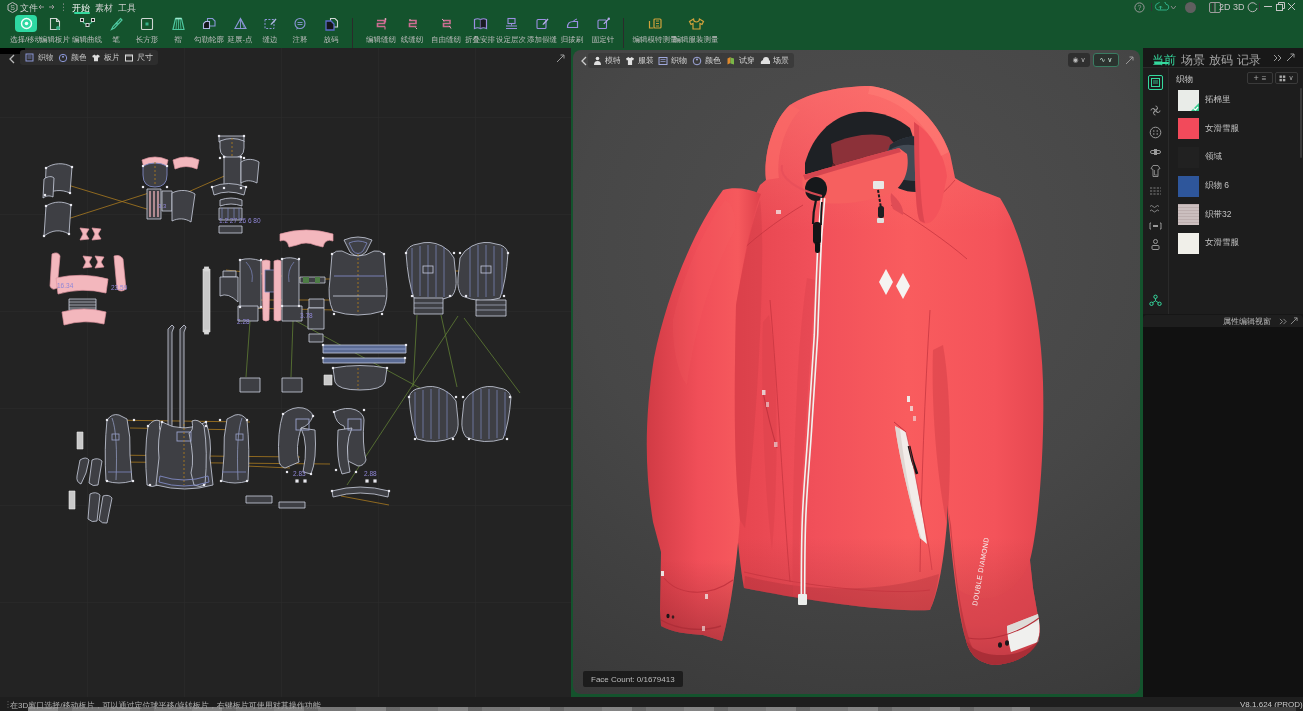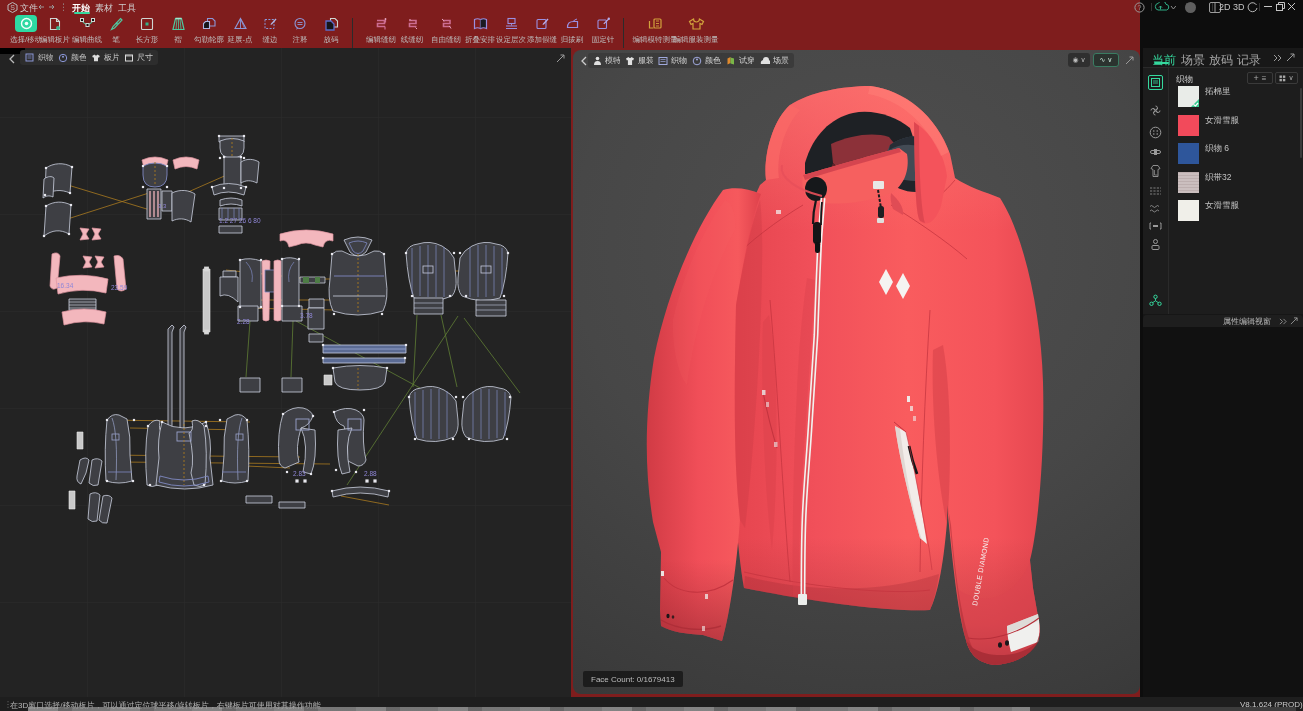--- a/index.html
+++ b/index.html
@@ -1,18 +1,18 @@
 <!DOCTYPE html>
 <html><head>
 <meta charset="utf-8">
 <style>
 html,body{margin:0;padding:0;width:1303px;height:711px;overflow:hidden;background:#0d0d0d;font-family:"Liberation Sans",sans-serif;}
 *{box-sizing:border-box;}
 .abs{position:absolute;}
-#app{position:relative;width:1140px;height:711px;background:#7f1d1d;}
+#app{position:relative;width:1303px;height:711px;background:#14532d;}
 
 #menubar{position:absolute;left:0;top:0;width:1303px;height:14px;color:#cfcfcf;font-size:9px;}
 #menubar .mi{position:absolute;top:2px;}
 #title{position:absolute;left:0;top:2px;width:1260px;text-align:center;color:#c8c8c8;font-size:9px;}
 
 #toolbar{position:absolute;left:0;top:14px;width:1303px;height:33px;}
 .tool{position:absolute;top:1px;width:44px;text-align:center;}
 .tool .ic{width:22px;height:17px;margin:0 auto;display:flex;align-items:center;justify-content:center;}
 .tool .lb{font-size:7.5px;color:#bdbdbd;margin-top:2.5px;white-space:nowrap;}
 .selbg{background:#2ed9a2;border-radius:4px;width:22px;height:17px;}
@@ -22,40 +22,40 @@
 #pright{position:absolute;left:1143px;top:48px;width:160px;height:649px;background:#161616;}
 
 .btn2d{position:absolute;top:2px;height:15px;background:#2d2d2d;border-radius:3px;color:#c9c9c9;font-size:8px;display:flex;align-items:center;padding:0 5px;gap:3px;}
 
 .btn3d{position:absolute;top:3px;height:15px;background:#3b3b3b;border-radius:3px;color:#d6d6d6;font-size:8px;display:flex;align-items:center;padding:0 5px;gap:3px;}
 
 .rtab{position:absolute;top:4px;font-size:12px;color:#a5a5a5;}
 .rtab.act{color:#35d99e;}
 #statusbar{position:absolute;left:0;top:697px;width:1303px;height:14px;background:#1e1e1e;color:#b5b5b5;font-size:8px;}
 .swatch{width:21px;height:21px;margin-right:6px;flex:none;}
-.ritem{display:flex;align-items:flex-start;height:28.6px;padding-left:9px;color:#c2c2c2;font-size:8.5px;}
+.ritem{display:flex;align-items:center;height:28.6px;padding-left:9px;color:#c2c2c2;font-size:8.5px;}
 </style>
 </head>
 <body>
 <div id="app">
 
   <div id="menubar">
     <svg class="abs" style="left:7px;top:2px" width="11" height="11" viewBox="0 0 11 11">
         <path d="M5.5 0.5 L10 3 L10 8 L5.5 10.5 L1 8 L1 3 Z" fill="none" stroke="#bbb" stroke-width="1"></path>
         <text x="5.5" y="8" font-size="7" fill="#bbb" text-anchor="middle" font-family="Liberation Sans">S</text>
       </svg>
     <span class="mi" style="left:20px">文件</span>
     <svg class="abs" style="left:37px;top:3px" width="9" height="9" viewBox="0 0 9 9">
         <path d="M2 4 h5 M2 4 l2-2 M2 4 l2 2" stroke="#9a9a9a" fill="none"></path>
       </svg>
     <svg class="abs" style="left:47px;top:3px" width="9" height="9" viewBox="0 0 9 9">
         <path d="M7 4 h-5 M7 4 l-2-2 M7 4 l-2 2" stroke="#9a9a9a" fill="none"></path>
       </svg>
     <span class="mi" style="left:59px;color:#9a9a9a">⋮</span>
-    <span class="mi" style="left:72px;color:#fff;font-weight:bold">开始</span>
+    <span class="mi" style="left:72px;color:#fff;font-weight:normal">开始</span>
     <div class="abs" style="left:74px;top:12px;width:16px;height:2px;background:#35d99e;border-radius:1px"></div>
     <span class="mi" style="left:95px">素材</span>
     <span class="mi" style="left:118px">工具</span>
 
     <svg class="abs" style="left:1134px;top:2px" width="11" height="11" viewBox="0 0 11 11">
         <circle cx="5.5" cy="5.5" r="4.6" fill="none" stroke="#9a9a9a"></circle>
         <text x="5.5" y="8" font-size="7" fill="#9a9a9a" text-anchor="middle">?</text>
       </svg>
     <div class="abs" style="left:1151px;top:3px;width:1px;height:8px;background:#333"></div>
     <svg class="abs" style="left:1154px;top:2px" width="22" height="11" viewBox="0 0 22 11">
@@ -771,20 +771,21 @@
           </svg>∨</div>
 
       <div class="abs" style="left:26px;top:18px;width:132px">
         <div class="ritem"><div class="swatch" style="background:#e9ece8;position:relative">
               <svg width="21" height="21" viewBox="0 0 21 21" style="position:absolute;left:0;top:0">
                 <path d="M21 13 V21 H13 Z" fill="#35c98e"></path>
                 <path d="M15.5 18.5 l2 1.5 2.5-3" stroke="#fff" stroke-width="1.2" fill="none"></path>
               </svg>
             </div>拓棉里</div>
         <div class="ritem"><div class="swatch" style="background:#f24a5b"></div>女滑雪服</div>
+        <div class="ritem"><div class="swatch" style="background:#212121"></div>领域</div>
         <div class="ritem"><div class="swatch" style="background:#2e569b"></div>织物 6</div>
         <div class="ritem"><div class="swatch" style="background:repeating-linear-gradient(0deg,#cbbfbf 0 2px,#bdafaf 2px 3px)"></div>织带32</div>
         <div class="ritem"><div class="swatch" style="background:#f0efe9"></div>女滑雪服</div>
       </div>
       <div class="abs" style="left:157px;top:20px;width:2px;height:70px;background:#3a3a3a;border-radius:1px"></div>
     </div>
 
     <div style="position:absolute;left:0;top:267px;width:160px;height:12px;background:#1e1e1e;border-radius:4px 4px 0 0;color:#b9b9b9;font-size:8px">
       <span class="abs" style="left:80px;top:1px">属性编辑视窗</span>
       <svg class="abs" style="left:136px;top:3px" width="8" height="7" viewBox="0 0 9 8">

